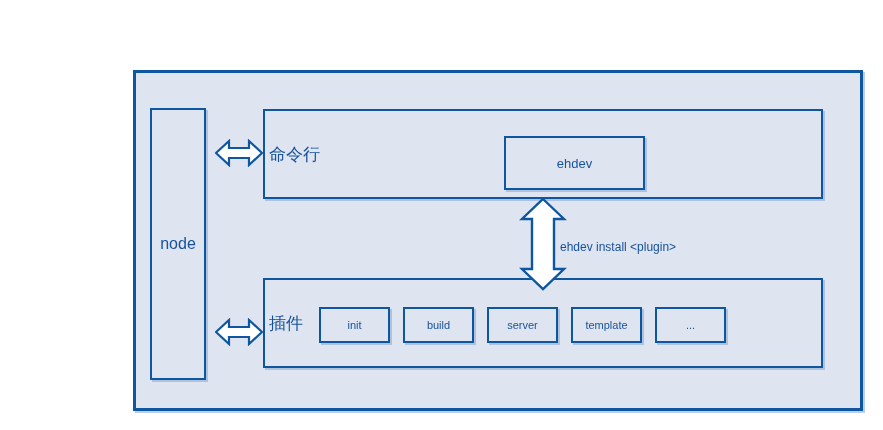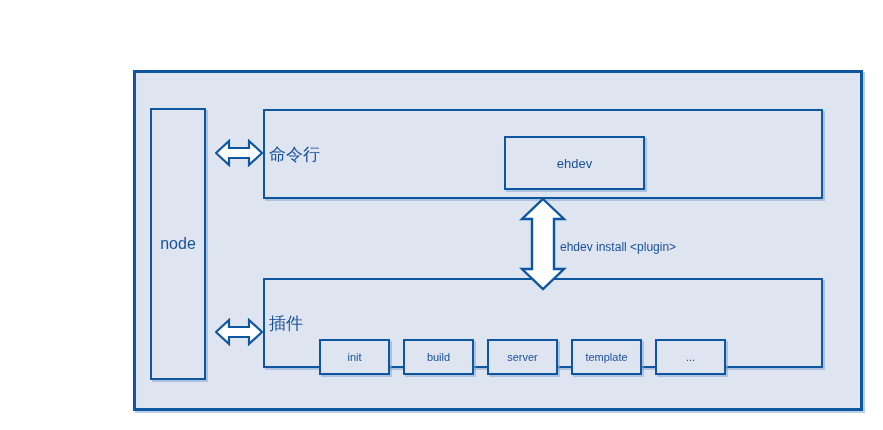--- a/index.html
+++ b/index.html
@@ -14,21 +14,21 @@
     box-shadow:2px 2px 0 rgba(130,165,210,0.55);
   }
   .outer{left:133px;top:70px;width:730px;height:341px;border-width:3px;}
   .node{left:150px;top:108px;width:56px;height:272px;display:flex;align-items:center;justify-content:center;}
   .node-label{font-size:16px;}
   .section{left:263px;width:560px;height:90px;display:flex;align-items:center;}
   .section-top{top:109px;}
   .section-bottom{top:278px;}
   .section-label{font-size:17px;padding-left:4px;white-space:nowrap;}
   .ehdev{left:469px;top:136px;width:141px;height:54px;display:flex;align-items:center;justify-content:center;font-size:13px;margin-left:35px;}
-  .plugin-row{position:absolute;left:54px;top:27px;display:flex;gap:13px;margin-top:32px;}
+  .plugin-row{position:absolute;left:54px;top:27px;display:flex;gap:13px;}
   .plugin{
     position:relative;box-sizing:border-box;width:71px;height:36px;
     background:#dfe5f0;border:2px solid #0e57a0;
     box-shadow:2px 2px 0 rgba(130,165,210,0.55);
     display:flex;align-items:center;justify-content:center;font-size:11px;
   }
   .arrow{position:absolute;}
   .arrow svg{display:block;}
   .h-arrow-top{left:215px;top:139px;}
   .h-arrow-bottom{left:215px;top:318px;}

